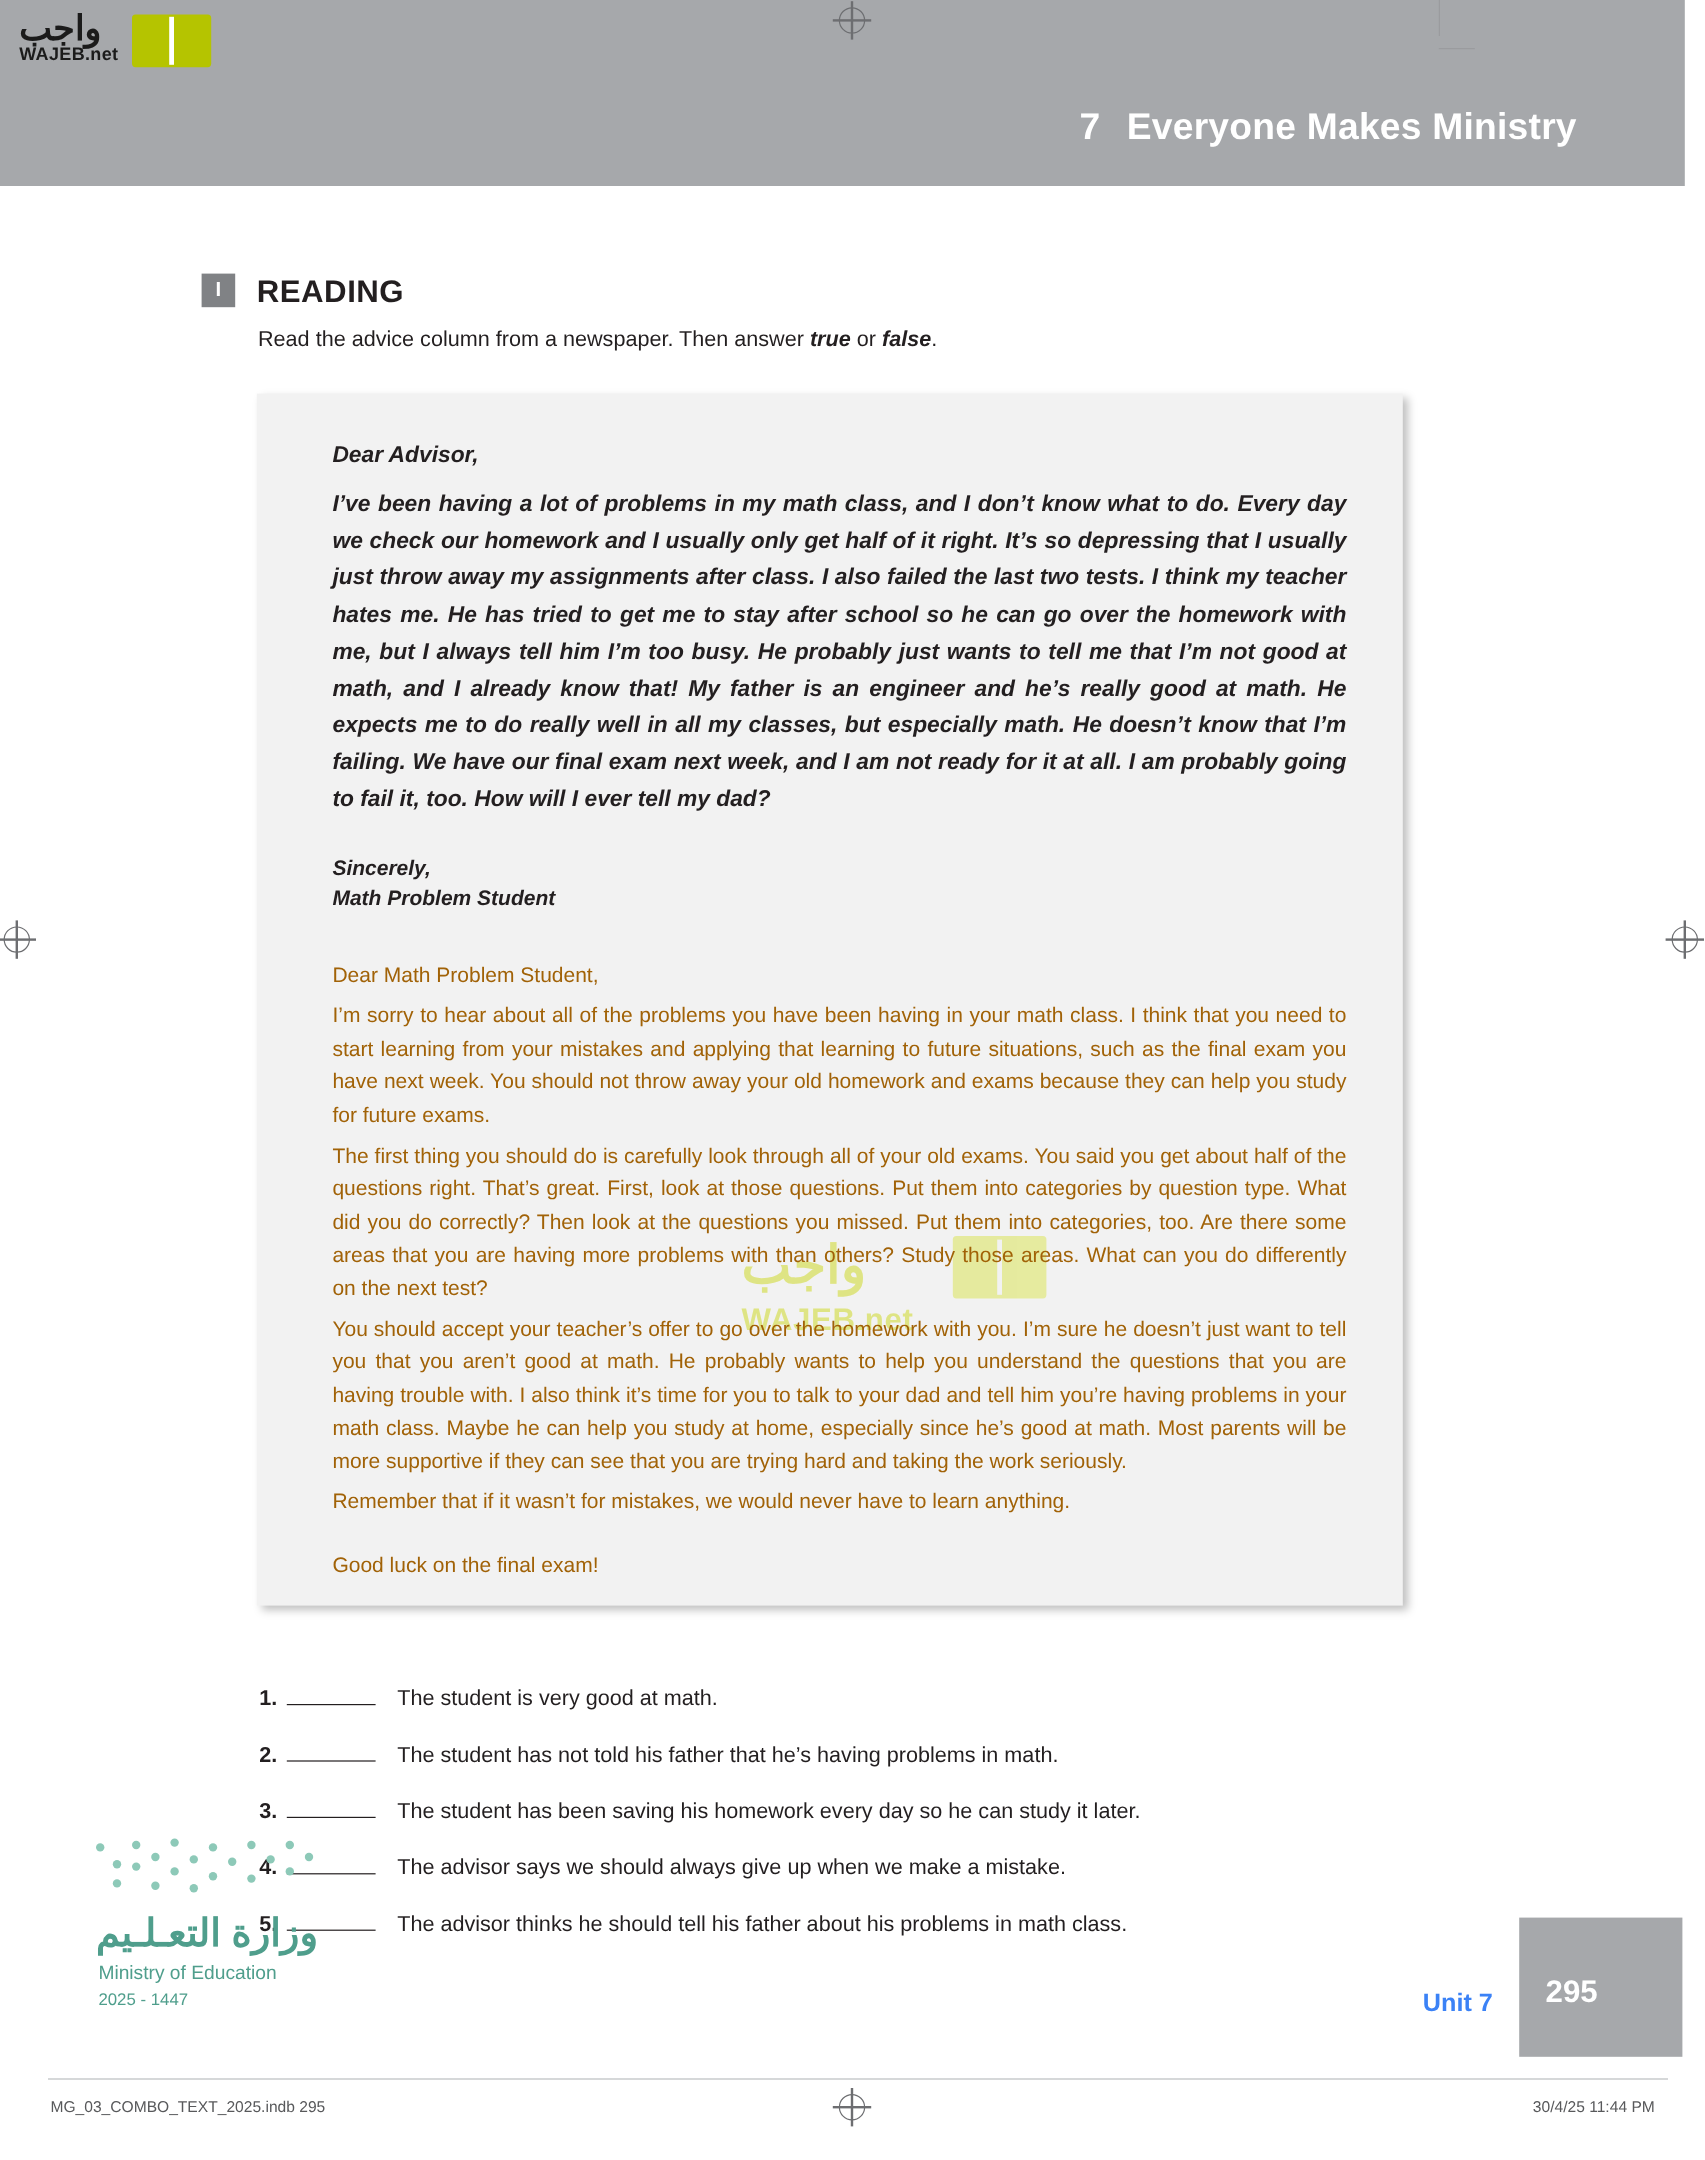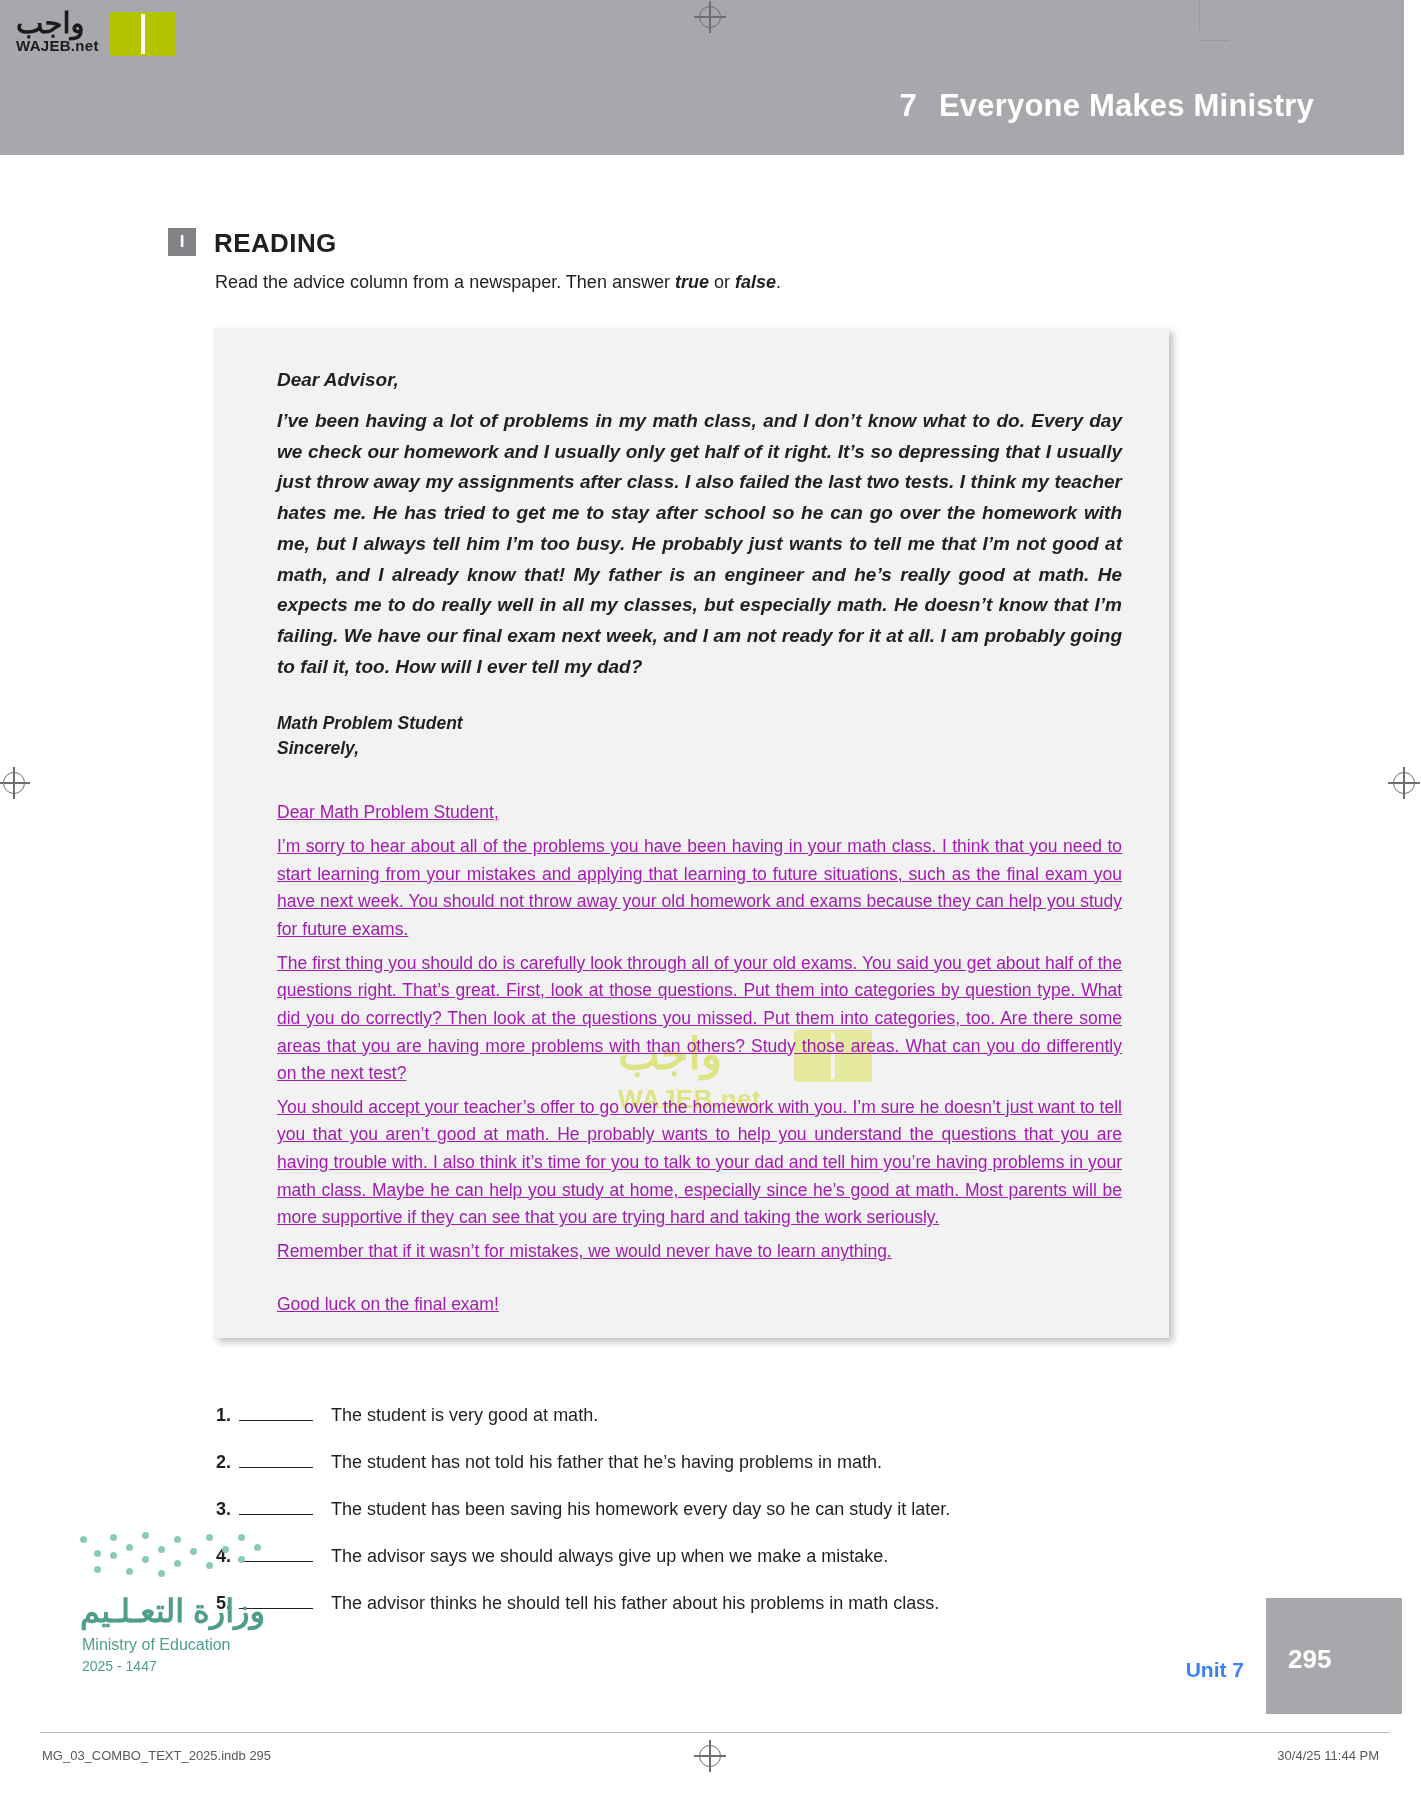--- a/index.html
+++ b/index.html
@@ -192,22 +192,21 @@
     font-size: 17.5px;
     font-weight: 700;
     font-style: italic;
     line-height: 1.45;
   }
   .reply {
     margin-top: 38px;
     font-size: 17.5px;
     line-height: 1.58;
     text-align: justify;
-    color: #a21caf;
-    text-decoration: underline;
+    color: #a16207;
   }
   .reply p {
     margin: 0 0 6px 0;
   }
   .reply .plain { text-align: left; }
   .reply .closing { margin-top: 26px; line-height: 1.45; }
 
   
   .watermark {
     position: absolute;
@@ -413,22 +412,22 @@
       <div class="wen">WAJEB.net</div>
       <div class="wbook"></div>
     </div>
 
     <div class="reading-inner">
       <div class="letter-bold">
         <span class="salutation">Dear Advisor,</span>
         <span>I’ve been having a lot of problems in my math class, and I don’t know what to do. Every day we check our homework and I usually only get half of it right. It’s so depressing that I usually just throw away my assignments after class. I also failed the last two tests. I think my teacher hates me. He has tried to get me to stay after school so he can go over the homework with me, but I always tell him I’m too busy. He probably just wants to tell me that I’m not good at math, and I already know that! My father is an engineer and he’s really good at math. He expects me to do really well in all my classes, but especially math. He doesn’t know that I’m failing. We have our final exam next week, and I am not ready for it at all. I am probably going to fail it, too. How will I ever tell my dad?</span>
       </div>
       <div class="sign-block">
+        <div>Sincerely,</div>
         <div>Math Problem Student</div>
-        <div>Sincerely,</div>
       </div>
 
       <div class="reply">
         <p class="plain">Dear Math Problem Student,</p>
         <p>I’m sorry to hear about all of the problems you have been having in your math class. I think that you need to start learning from your mistakes and applying that learning to future situations, such as the final exam you have next week. You should not throw away your old homework and exams because they can help you study for future exams.</p>
         <p>The first thing you should do is carefully look through all of your old exams. You said you get about half of the questions right. That’s great. First, look at those questions. Put them into categories by question type. What did you do correctly? Then look at the questions you missed. Put them into categories, too. Are there some areas that you are having more problems with than others? Study those areas. What can you do differently on the next test?</p>
         <p>You should accept your teacher’s offer to go over the homework with you. I’m sure he doesn’t just want to tell you that you aren’t good at math. He probably wants to help you understand the questions that you are having trouble with. I also think it’s time for you to talk to your dad and tell him you’re having problems in your math class. Maybe he can help you study at home, especially since he’s good at math. Most parents will be more supportive if they can see that you are trying hard and taking the work seriously.</p>
         <p class="plain">Remember that if it wasn’t for mistakes, we would never have to learn anything.</p>
         <p class="plain closing">Good luck on the final exam!</p>
       </div>

